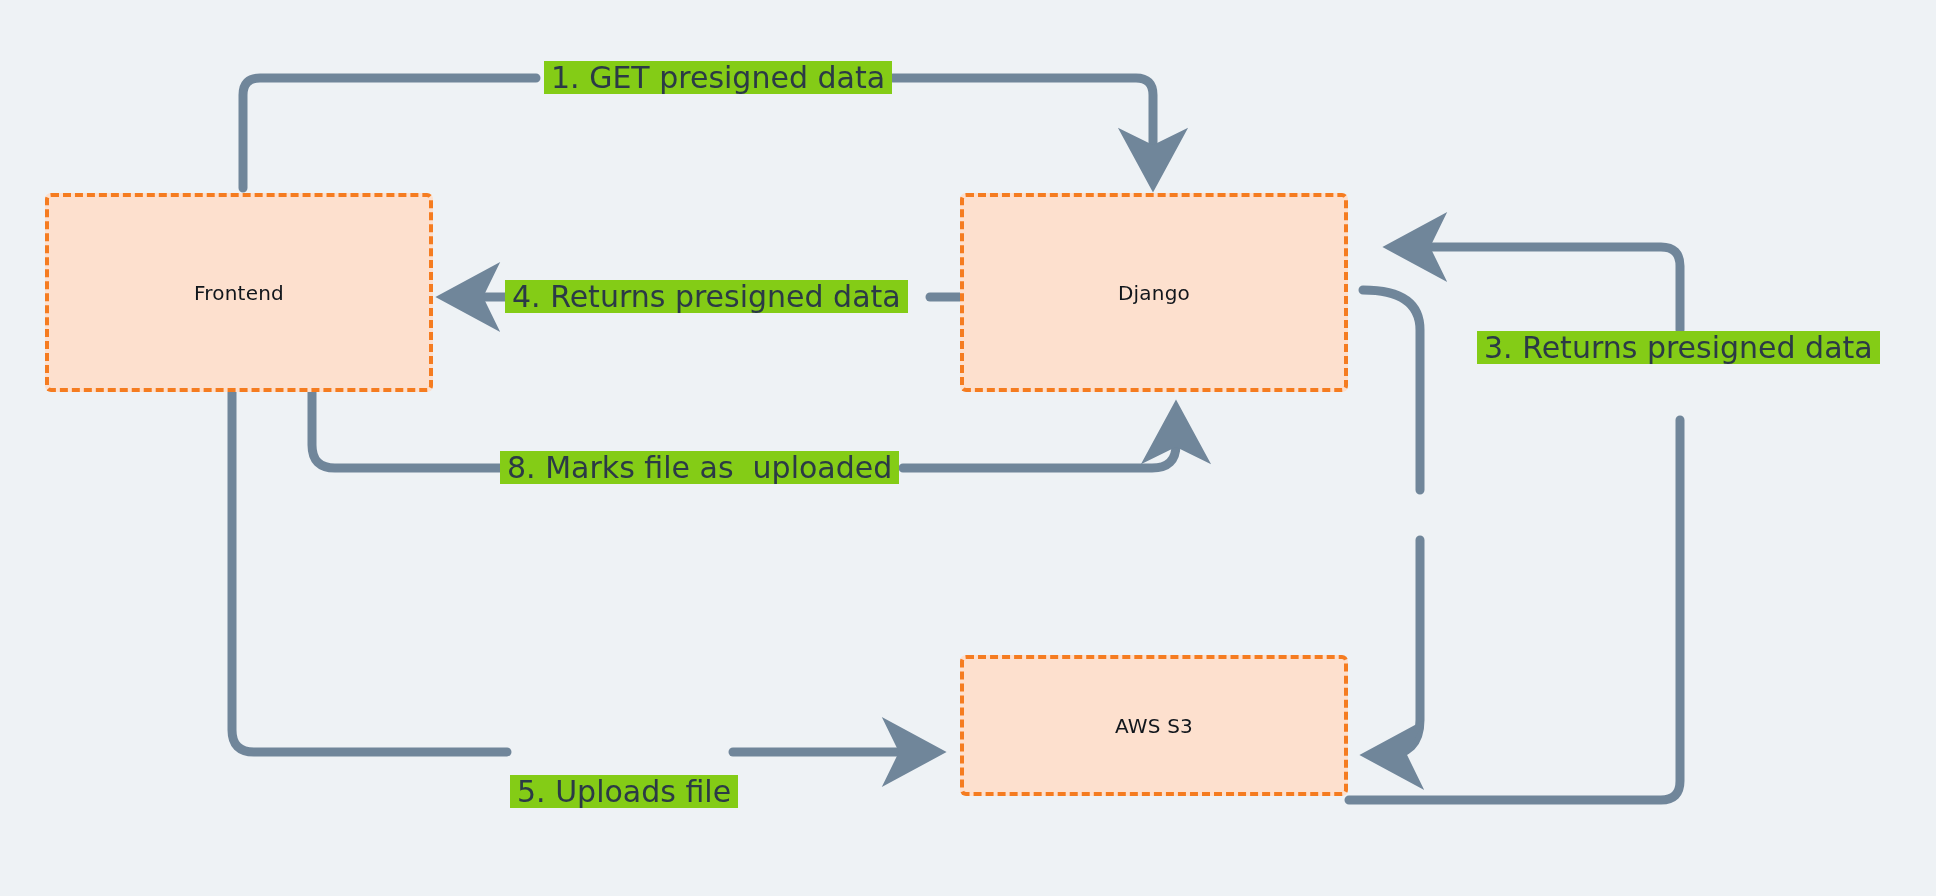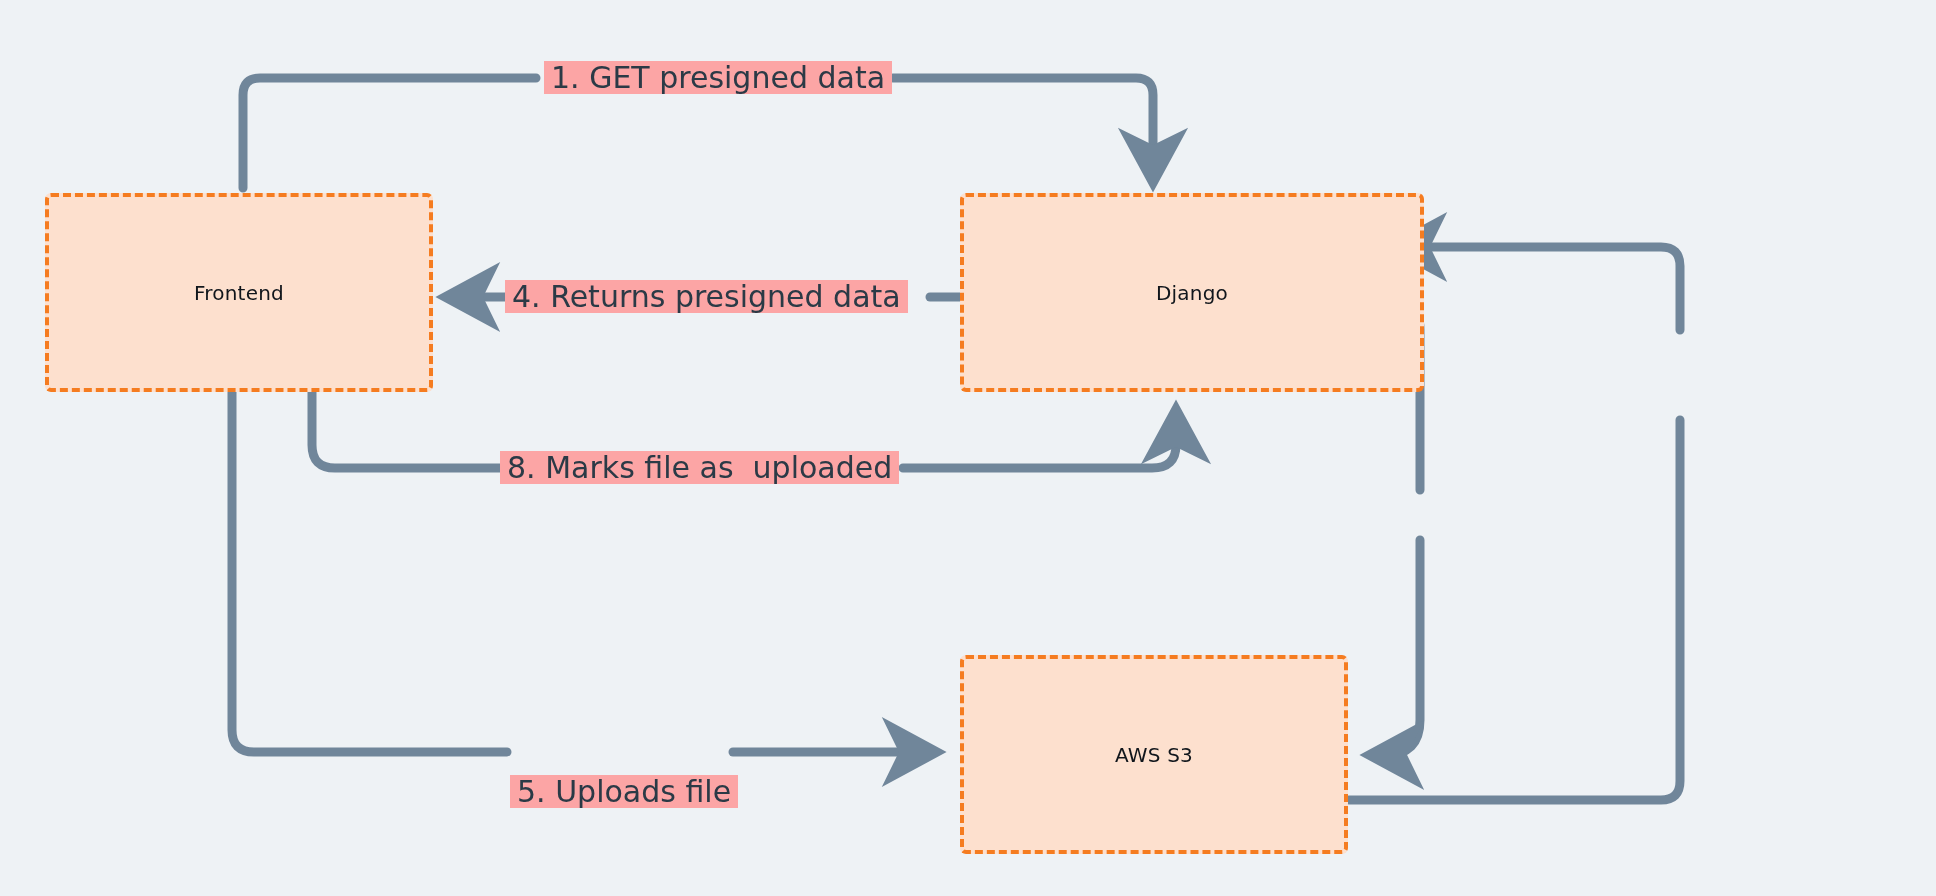--- a/index.html
+++ b/index.html
@@ -26,21 +26,21 @@
     font-family:"DejaVu Sans", sans-serif;
     letter-spacing:.2px;
     white-space:pre;
   }
   .edge-label{
     position:absolute;
     font-size:30px;
     color:#2b3a46;
     font-family:"DejaVu Sans", sans-serif;
     white-space:pre;
-    background:#fca5a5;
+    background:#84cc16;
     padding:0 7px;
     line-height:1.1;
   }
 </style>
 </head>
 <body>
 
 <div id="canvas">
 
   <svg viewBox="0 0 1936 896" xmlns="http://www.w3.org/2000/svg">
@@ -69,31 +69,32 @@
 
       <path d="M 312,392 L 312,445 Q 312,468 335,468 L 503,468"></path>
       <path d="M 903,468 L 1152,468 Q 1176,468 1176,445 L 1176,412" marker-end="url(#ah)"></path>
     </g>
   </svg>
 
   <div class="node-box" style="left:45px;top:193px;width:388px;height:199px;">
     <span class="node-label">Frontend</span>
   </div>
 
-  <div class="node-box" style="left:960px;top:193px;width:464px;height:199px;">
+  <div class="node-box" style="left:960px;top:193px;width:388px;height:199px;">
     <span class="node-label">Django</span>
   </div>
 
-  <div class="node-box" style="left:960px;top:655px;width:388px;height:199px;">
+  <div class="node-box" style="left:960px;top:655px;width:388px;height:141px;">
     <span class="node-label">AWS S3</span>
   </div>
 
   <div class="edge-label" style="left:544px;top:61px;">1. GET presigned data</div>
 
 
+  <div class="edge-label" style="left:1477px;top:331px;">3. Returns presigned data</div>
 
   <div class="edge-label" style="left:505px;top:280px;">4. Returns presigned data</div>
 
   <div class="edge-label" style="left:510px;top:735px;margin-top:40px;">5. Uploads file</div>
 
   <div class="edge-label" style="left:500px;top:451px;">8. Marks file as  uploaded</div>
 
 </div>
 
 </body></html>

